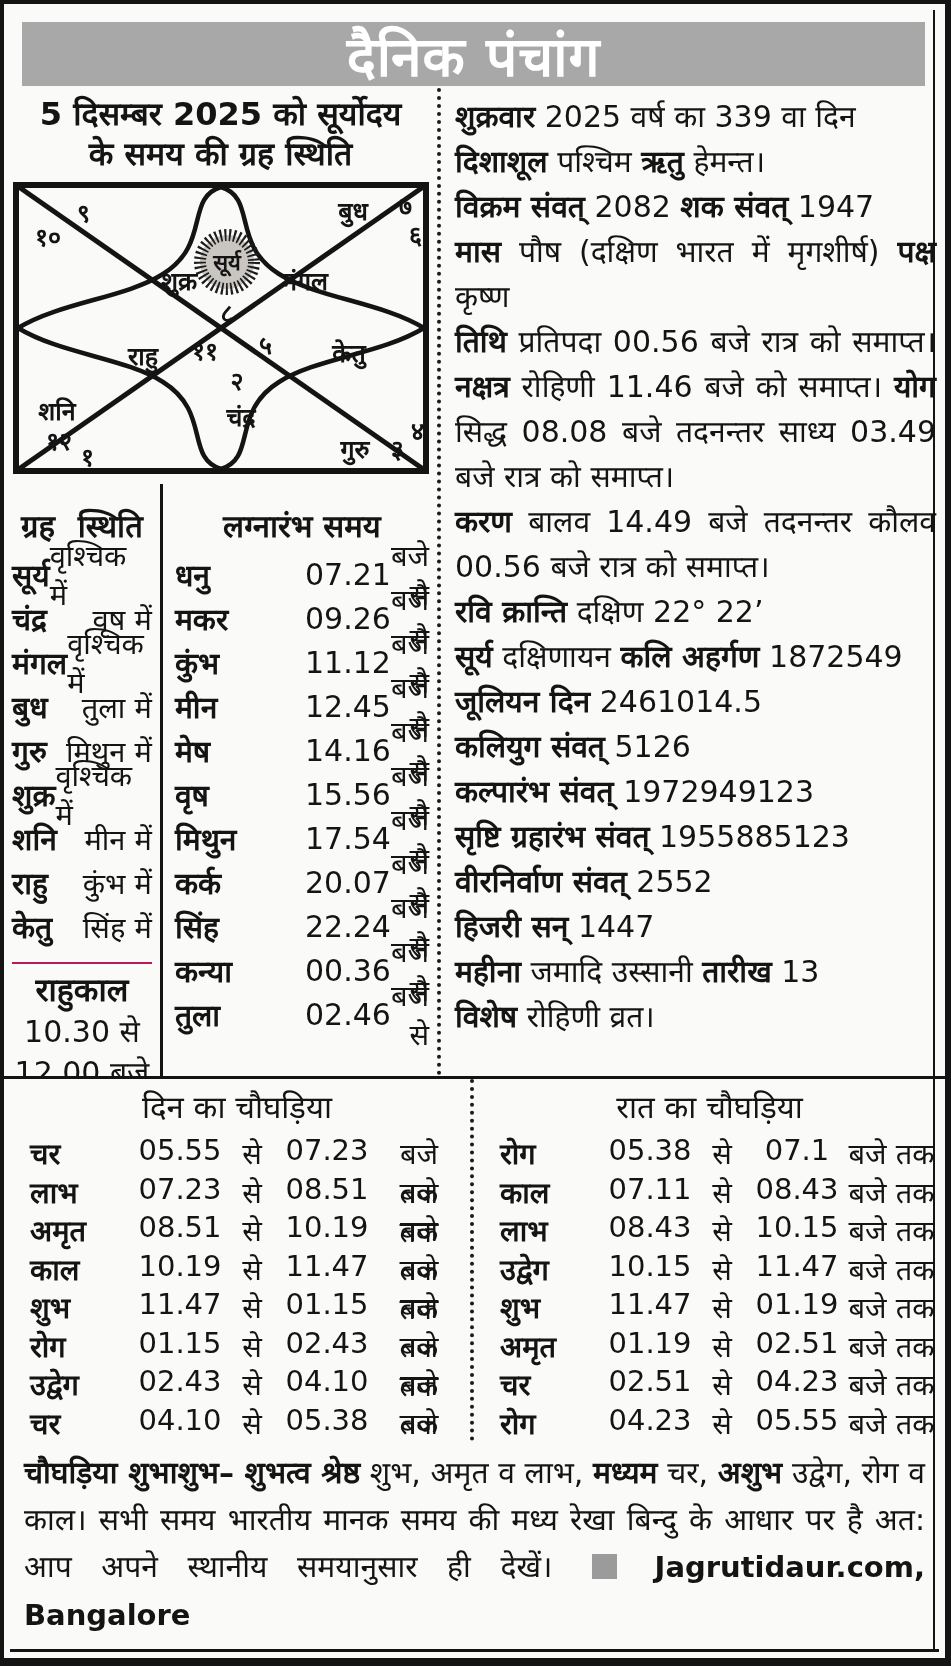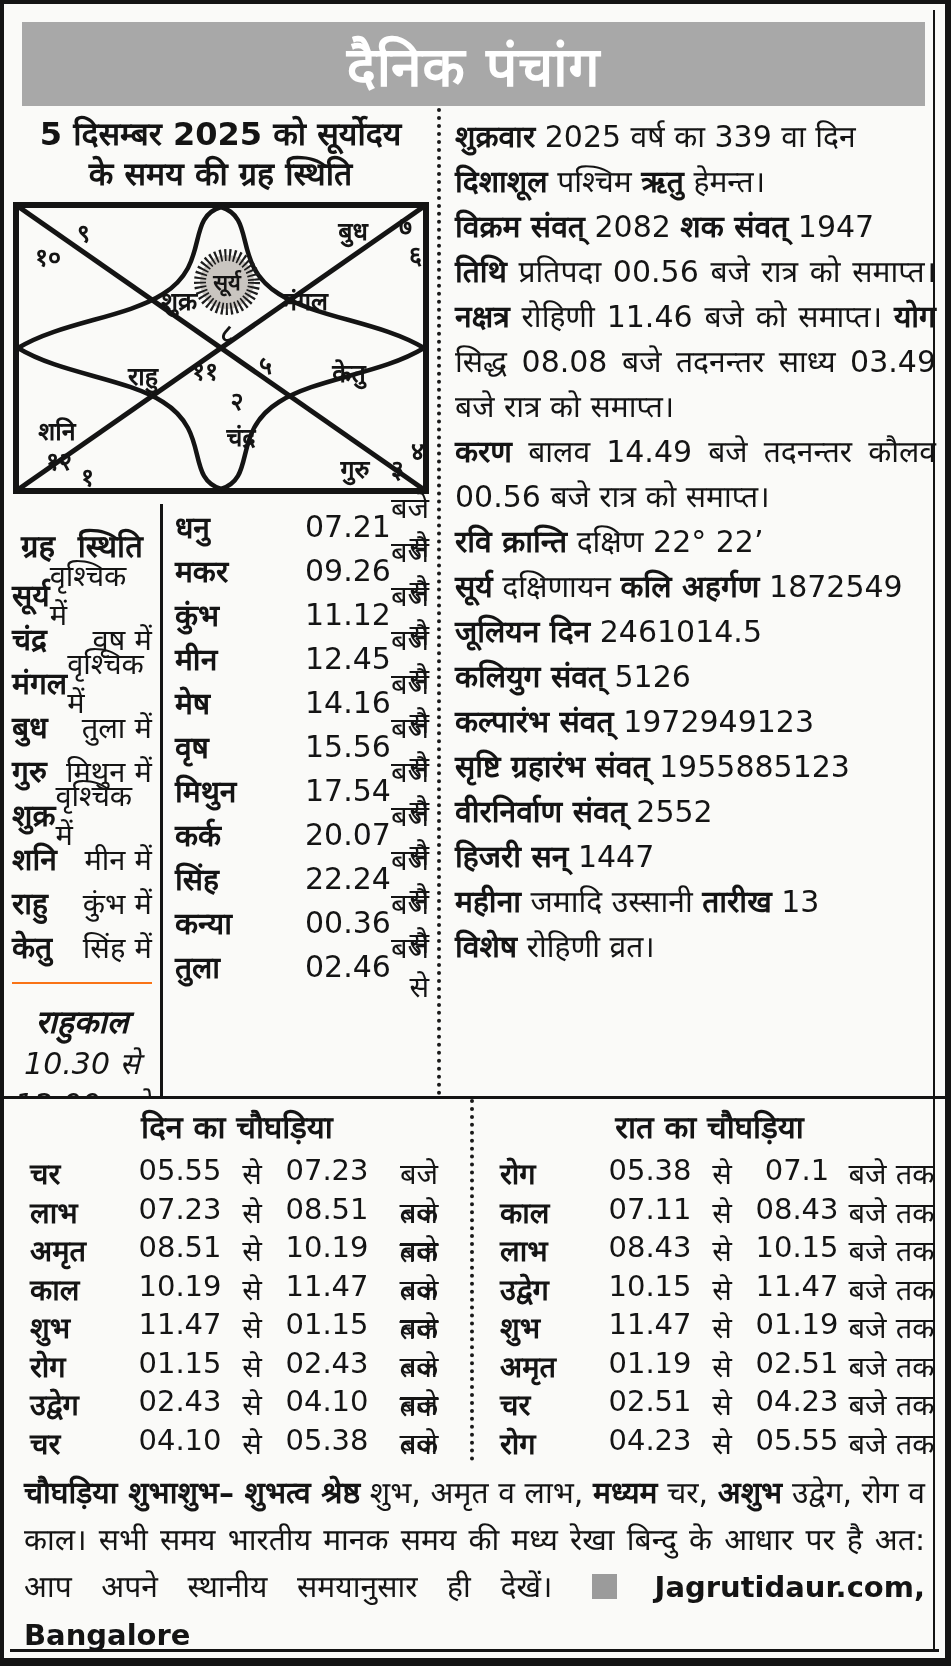--- a/index.html
+++ b/index.html
@@ -12,21 +12,21 @@
     border-right-width:6px;border-bottom-width:8px;
     font-family:"DejaVu Sans",sans-serif;
     color:#141414;
     overflow:hidden;
   }
   .edge-right{position:absolute;top:6px;bottom:6px;right:10px;width:2px;background:#141414;}
   .edge-bottom{position:absolute;left:6px;right:6px;bottom:6px;height:3px;background:#141414;}
   .bold{font-weight:bold;}
   
   .banner{
-    margin:18px 20px 2px 18px;height:84px;
+    margin:18px 20px 2px 18px;height:64px;
     background:var(--header-bg,#a8a8a8);
     color:#fff;font-weight:bold;font-size:55px;letter-spacing:1px;
     display:flex;align-items:center;justify-content:center;
   }
   
   .main{display:flex;height:988px;overflow:hidden;}
   .col-left{width:437px;box-sizing:border-box;border-right:4px dotted #1a1a1a;overflow:hidden;}
   .col-right{flex:1;box-sizing:border-box;padding:6px 9px 0 14px;overflow:hidden;}
   .chart-title{margin:6px 4px 2px;text-align:center;font-weight:bold;font-size:32px;line-height:40px;}
   .kundali{display:block;margin:8px auto 0;}
@@ -39,31 +39,31 @@
   .lagna-col{flex:1;padding-left:4px;}
   .tbl-title{text-align:center;font-weight:bold;font-size:31px;margin:20px 0 6px;}
   .graha-col .tbl-title{word-spacing:12px;}
   .trow{display:flex;align-items:center;height:44px;font-size:30px;}
   .grow{justify-content:space-between;padding:0 8px 0 8px;}
   .grow .pos{font-size:29px;}
   .lrow{padding:0 4px 0 8px;}
   .lrow .sign{flex:0 0 118px;}
   .lrow .ltime{flex:0 0 98px;text-align:right;}
   .lrow .lsuf{flex:1;text-align:right;padding-right:4px;font-size:29px;}
-  .rahukaal{margin:14px auto 0;width:90%;border-top:2px solid #f97316;text-align:center;
-    font-size:30px;line-height:41px;padding-top:18px;font-style:italic;}
+  .rahukaal{margin:14px auto 0;width:90%;border-top:2px solid #be185d;text-align:center;
+    font-size:30px;line-height:41px;padding-top:6px;}
   .rk-title{font-weight:bold;font-size:32px;}
   
   .iline{margin:0;font-size:30px;line-height:45px;text-align:justify;}
   
   .chau{display:flex;border-top:3px solid #141414;height:362px;overflow:hidden;}
   .chau-col{width:470px;box-sizing:border-box;padding-top:4px;}
   .chau-col.day{border-right:4px dotted #1a1a1a;}
   .chau-col.night{flex:1;}
-  .chau-title{text-align:center;font-weight:bold;font-size:31px;margin:2px 0 6px;}
+  .chau-title{text-align:center;font-weight:normal;font-size:31px;margin:2px 0 6px;}
   .crow{display:flex;align-items:flex-start;height:38.5px;font-size:29px;padding:0 8px 0 26px;}
   .crow .cname{flex:0 0 104px;}
   .crow .cstart{flex:0 0 92px;text-align:center;}
   .crow .cse{flex:0 0 52px;text-align:center;}
   .crow .cend{flex:0 0 98px;text-align:center;}
   .crow .ctak{flex:1;text-align:center;}
   
   .footer{padding:8px 20px 0 20px;font-size:30px;line-height:47px;text-align:justify;}
   .sq{display:inline-block;width:25px;height:25px;background:var(--brand-square,#9b9b9b);
       margin:0 8px 0 10px;vertical-align:-2px;}
@@ -166,20 +166,21 @@
                 <span class="pos">सिंह में</span>
               </div>
             </div>
           <div class="rahukaal">
             <div class="rk-title">राहुकाल</div>
             <div>10.30 से</div>
             <div>12.00 बजे तक</div>
           </div>
         </div>
         <div class="lagna-col">
+          <div class="tbl-title">लग्नारंभ समय</div>
           <div>
 
               <div class="trow lrow">
                 <span class="bold sign">धनु</span>
                 <span class="ltime">07.21</span>
                 <span class="lsuf">बजे से</span>
               </div>
 
               <div class="trow lrow">
                 <span class="bold sign">मकर</span>
@@ -243,20 +244,21 @@
 
             </div>
         </div>
       </div>
     </div>
 
     <div class="col-right">
         <p class="iline"><span class="bold">शुक्रवार</span><span> 2025 वर्ष का 339 वा दिन</span></p>
         <p class="iline"><span class="bold">दिशाशूल</span><span> पश्चिम </span><span class="bold">ऋतु</span><span> हेमन्त।</span></p>
         <p class="iline"><span class="bold">विक्रम संवत्</span><span> 2082 </span><span class="bold">शक संवत्</span><span> 1947</span></p>
+        <p class="iline"><span class="bold">मास</span><span> पौष (दक्षिण भारत में मृगशीर्ष) </span><span class="bold">पक्ष</span><span> कृष्ण</span></p>
         <p class="iline"><span class="bold">तिथि</span><span> प्रतिपदा 00.56 बजे रात्र को समाप्त। </span><span class="bold">नक्षत्र</span><span> रोहिणी 11.46 बजे को समाप्त। </span><span class="bold">योग</span><span> सिद्ध 08.08 बजे तदनन्तर साध्य 03.49 बजे रात्र को समाप्त।</span></p>
         <p class="iline"><span class="bold">करण</span><span> बालव 14.49 बजे तदनन्तर कौलव 00.56 बजे रात्र को समाप्त।</span></p>
         <p class="iline"><span class="bold">रवि क्रान्ति</span><span> दक्षिण 22° 22’</span></p>
         <p class="iline"><span class="bold">सूर्य</span><span> दक्षिणायन </span><span class="bold">कलि अहर्गण</span><span> 1872549</span></p>
         <p class="iline"><span class="bold">जूलियन दिन</span><span> 2461014.5</span></p>
         <p class="iline"><span class="bold">कलियुग संवत्</span><span> 5126</span></p>
         <p class="iline"><span class="bold">कल्पारंभ संवत्</span><span> 1972949123</span></p>
         <p class="iline"><span class="bold">सृष्टि ग्रहारंभ संवत्</span><span> 1955885123</span></p>
         <p class="iline"><span class="bold">वीरनिर्वाण संवत्</span><span> 2552</span></p>
         <p class="iline"><span class="bold">हिजरी सन्</span><span> 1447</span></p>

